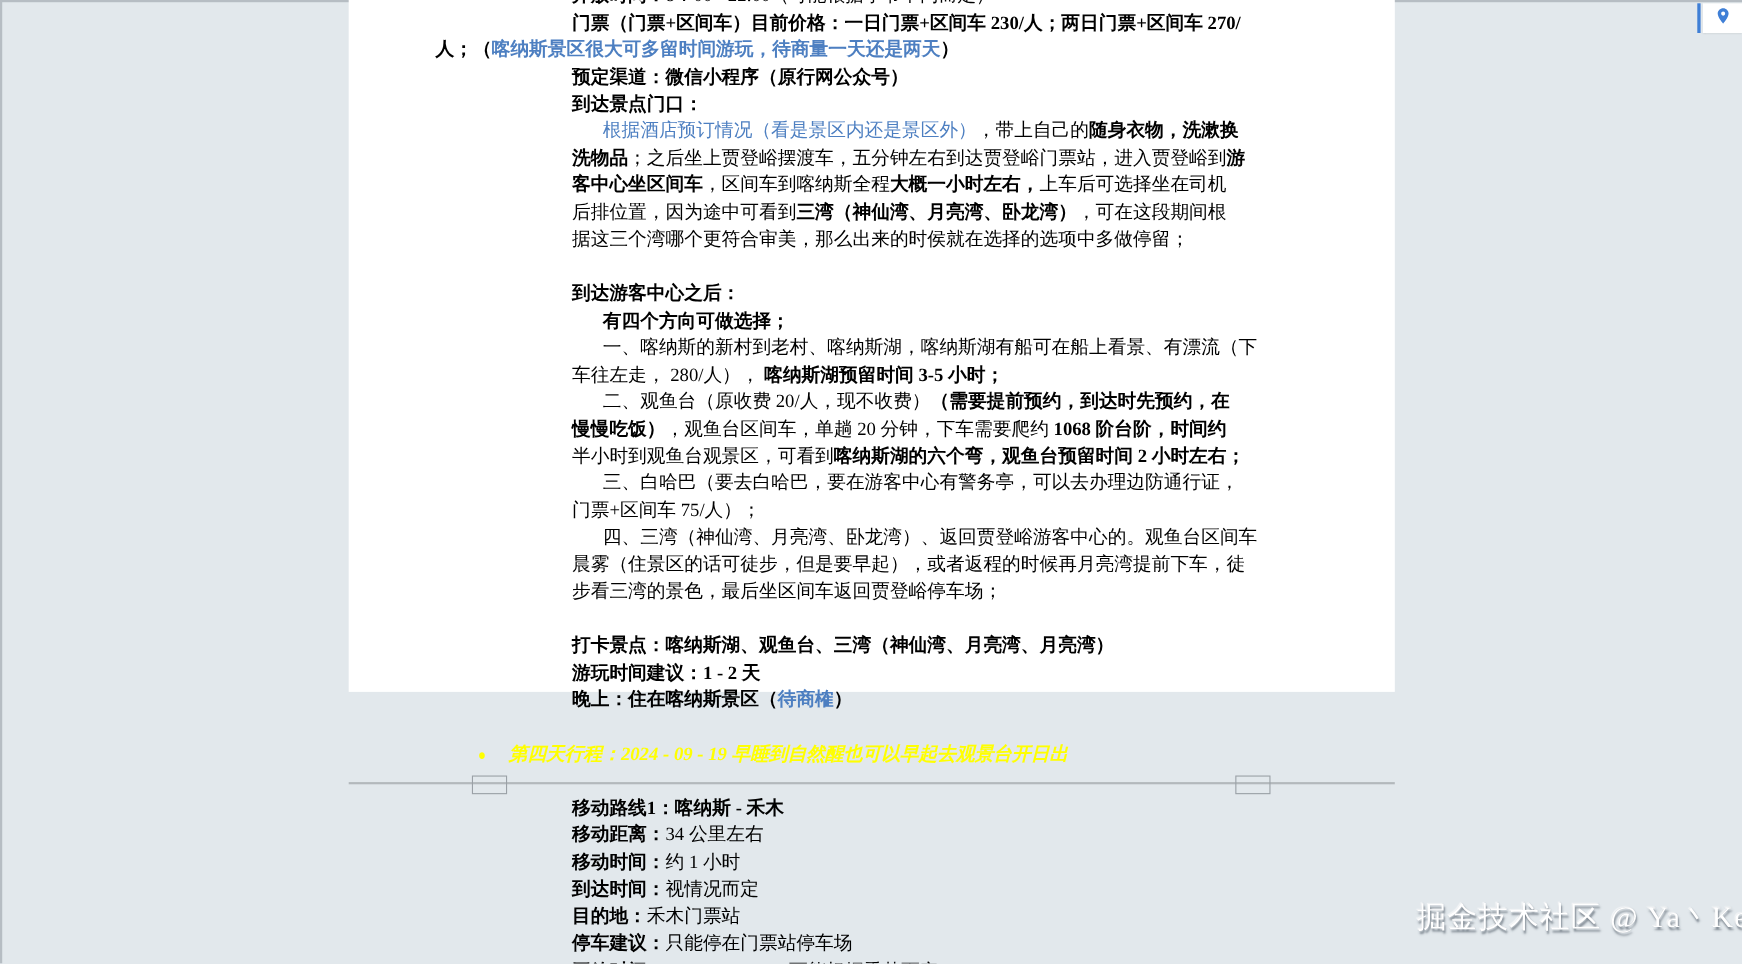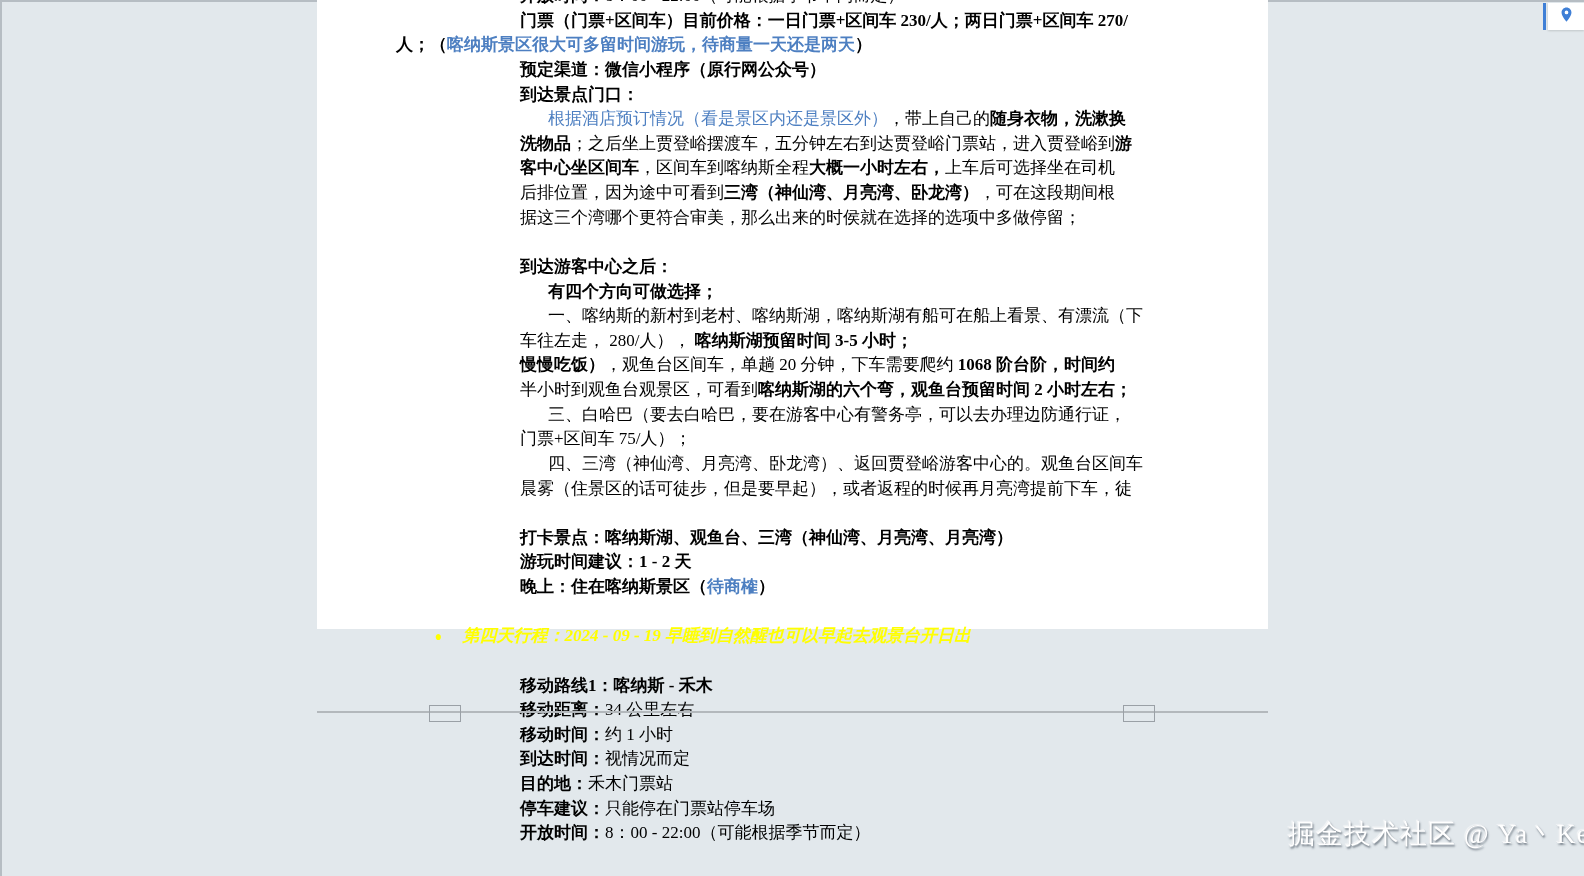--- a/index.html
+++ b/index.html
@@ -58,26 +58,28 @@
       <div class="doc-line indent-first"><span class="blue">根据酒店预订情况（看是景区内还是景区外）</span><span>，带上自己的</span><span class="b">随身衣物，洗漱换</span></div>
       <div class="doc-line indent-body"><span class="b">洗物品</span><span>；之后坐上贾登峪摆渡车，五分钟左右到达贾登峪门票站，进入贾登峪到</span><span class="b">游</span></div>
       <div class="doc-line indent-body"><span class="b">客中心坐区间车</span><span>，区间车到喀纳斯全程</span><span class="b">大概一小时左右，</span><span>上车后可选择坐在司机</span></div>
       <div class="doc-line indent-body"><span>后排位置，因为途中可看到</span><span class="b">三湾（神仙湾、月亮湾、卧龙湾）</span><span>，可在这段期间根</span></div>
       <div class="doc-line indent-body"><span>据这三个湾哪个更符合审美，那么出来的时侯就在选择的选项中多做停留；</span></div>
       <div class="doc-line indent-body"></div>
       <div class="doc-line indent-body"><span class="b">到达游客中心之后：</span></div>
       <div class="doc-line indent-first"><span class="b">有四个方向可做选择；</span></div>
       <div class="doc-line indent-first"><span>一、喀纳斯的新村到老村、喀纳斯湖，喀纳斯湖有船可在船上看景、有漂流（下</span></div>
       <div class="doc-line indent-body"><span>车往左走， 280/人）， </span><span class="b">喀纳斯湖预留时间 3-5 小时；</span></div>
+      <div class="doc-line indent-first"><span>二、观鱼台（原收费 20/人，现不收费）</span><span class="b">（需要提前预约，到达时先预约，在</span></div>
       <div class="doc-line indent-body"><span class="b">慢慢吃饭）</span><span>，观鱼台区间车，单趟 20 分钟，下车需要爬约 </span><span class="b">1068 阶台阶，时间约</span></div>
       <div class="doc-line indent-body"><span>半小时到观鱼台观景区，可看到</span><span class="b">喀纳斯湖的六个弯，观鱼台预留时间 2 小时左右；</span></div>
       <div class="doc-line indent-first"><span>三、白哈巴（要去白哈巴，要在游客中心有警务亭，可以去办理边防通行证，</span></div>
       <div class="doc-line indent-body"><span>门票+区间车 75/人）；</span></div>
       <div class="doc-line indent-first"><span>四、三湾（神仙湾、月亮湾、卧龙湾）、返回贾登峪游客中心的。观鱼台区间车</span></div>
       <div class="doc-line indent-body"><span>晨雾（住景区的话可徒步，但是要早起），或者返程的时候再月亮湾提前下车，徒</span></div>
+      <div class="doc-line indent-body"><span>步看三湾的景色，最后坐区间车返回贾登峪停车场；</span></div>
       <div class="doc-line indent-body"></div>
       <div class="doc-line indent-body"><span class="b">打卡景点：喀纳斯湖、观鱼台、三湾（神仙湾、月亮湾、月亮湾）</span></div>
       <div class="doc-line indent-body"><span class="b">游玩时间建议：1 - 2 天</span></div>
       <div class="doc-line indent-body"><span class="b">晚上：住在喀纳斯景区（</span><span class="b blue">待商榷</span><span class="b">）</span></div>
       <div class="doc-line indent-body"></div>
       <div class="doc-line indent-bullet"><span class="list-bullet">●</span><span class="b yellow">第四天行程：2024 - 09 - 19  早睡到自然醒也可以早起去观景台开日出</span></div>
       <div class="doc-line indent-body"></div>
       <div class="doc-line indent-body"><span class="b">移动路线1：喀纳斯 - 禾木</span></div>
       <div class="doc-line indent-body"><span class="b">移动距离：</span><span>34 公里左右</span></div>
       <div class="doc-line indent-body"><span class="b">移动时间：</span><span>约 1 小时</span></div>

